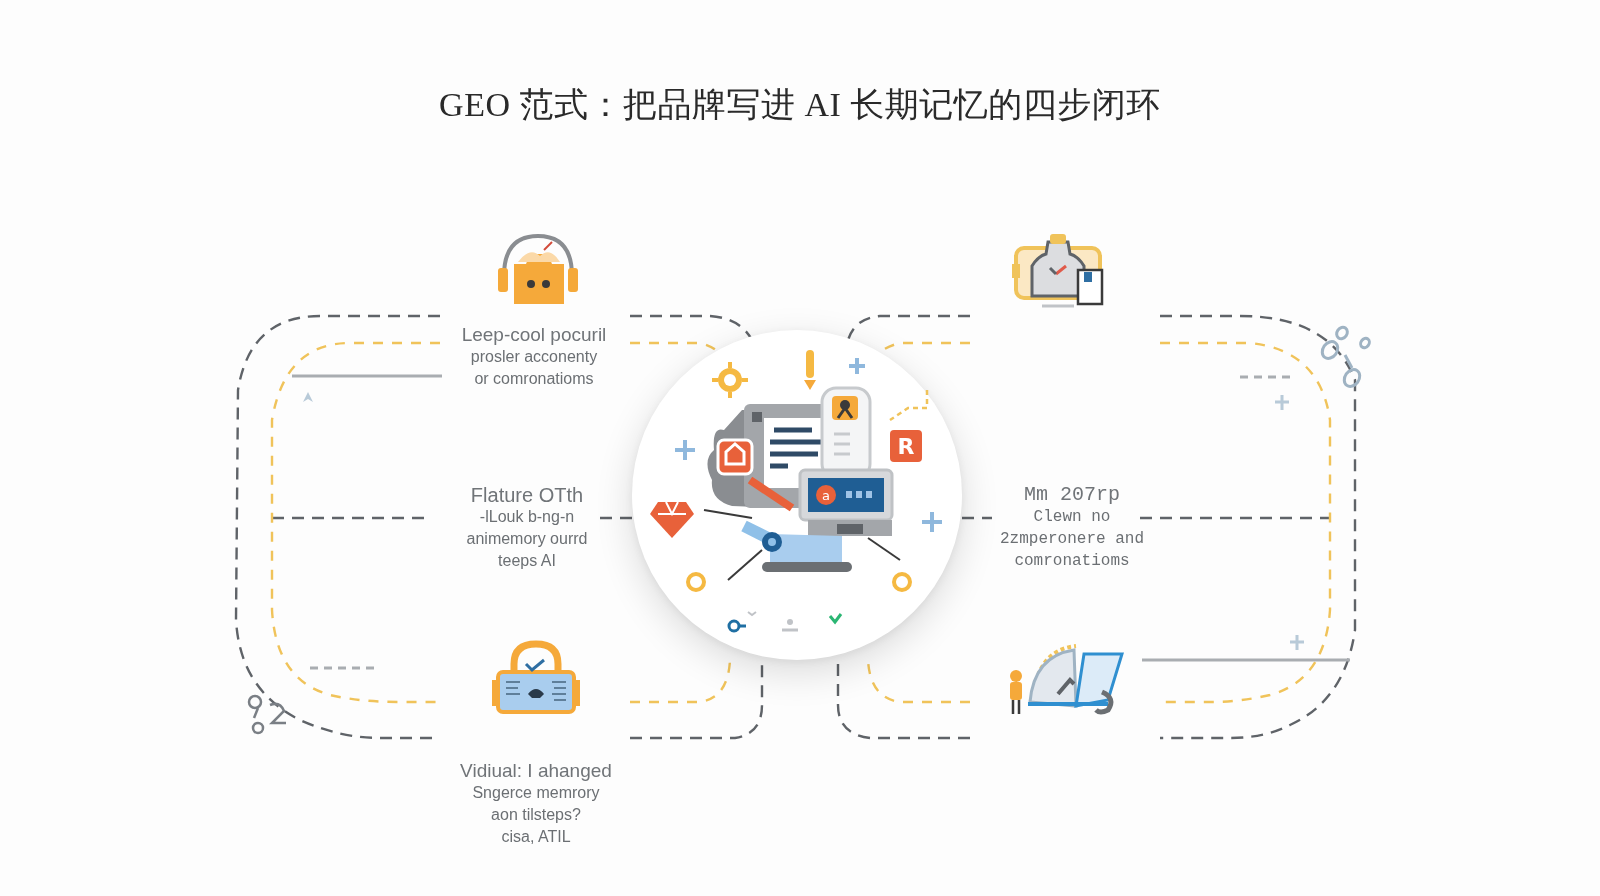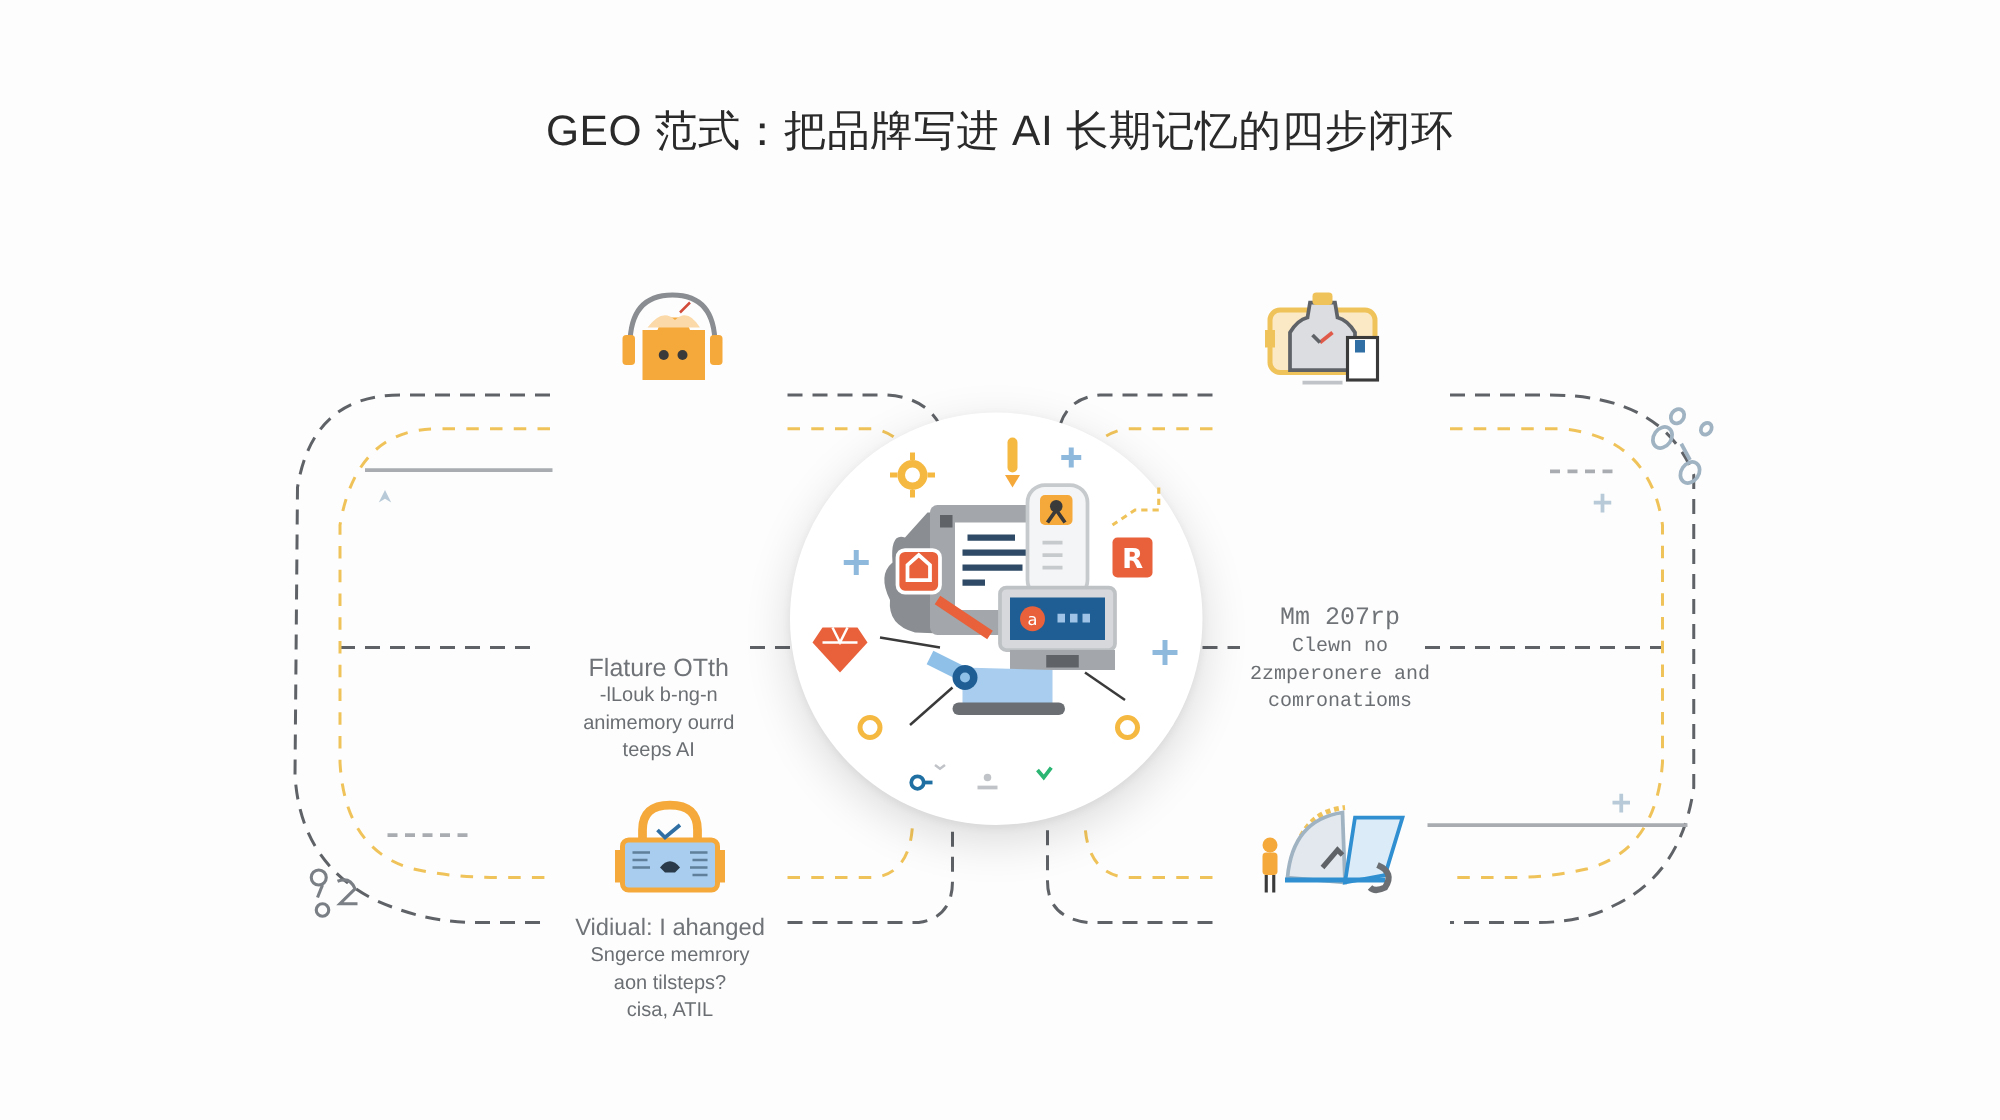--- a/index.html
+++ b/index.html
@@ -6,21 +6,21 @@
   body {
     width: 1600px; height: 896px; overflow: hidden;
     background: #fdfdfd;
     font-family: "Liberation Sans", "DejaVu Sans", sans-serif;
     position: relative;
   }
   .canvas { position: absolute; left: 0; top: 0; width: 1600px; height: 896px; }
   .title {
     position: absolute; left: 0; right: 0; top: 82px;
     text-align: center; font-size: 34px; color: #2a2a2a;
-    font-family: Liberation Sans, sans-serif; letter-spacing: 0.5px;
+    font-family: Liberation Serif, serif; letter-spacing: 0.5px;
   }
   .lines { position: absolute; left: 0; top: 0; }
   .node-text {
     position: absolute; width: 220px; text-align: center;
     color: #6b6f73; line-height: 22px;
   }
   .node-text .h { font-size: 19px; color: #707478; }
   .node-text .b { font-size: 16px; }
   .icon-box { position: absolute; }
   .hub {
@@ -100,37 +100,42 @@
     <svg width="96" height="80" viewBox="0 0 96 80">
       <path d="M14 44 Q14 4 48 4 Q82 4 82 44" fill="none" stroke="#8a8d91" stroke-width="4"></path>
       <rect x="8" y="36" width="10" height="24" rx="3" fill="#f5a93a"></rect>
       <rect x="78" y="36" width="10" height="24" rx="3" fill="#f5a93a"></rect>
       <path d="M24 32 L24 72 L74 72 L74 32 L62 32 L58 22 L40 22 L36 32 Z" fill="#f5a93a"></path>
       <path d="M28 30 Q40 14 50 24 Q60 14 70 30" fill="#fbd9a8"></path>
       <circle cx="41" cy="52" r="4" fill="#3a3a3a"></circle>
       <circle cx="56" cy="52" r="4" fill="#3a3a3a"></circle>
       <path d="M54 18 L62 10" stroke="#d24a3a" stroke-width="2"></path>
     </svg>
+  </div>
+  <div class="node-text" style="left:424px; top:324px;">
+    <div class="h">Leep-cool pocuril</div>
+    <div class="b">prosler acconenty</div>
+    <div class="b">or comronatioms</div>
   </div>
 
   <div class="icon-box" style="left:1012px; top:230px;">
     <svg width="100" height="82" viewBox="0 0 100 82">
       <rect x="4" y="18" width="84" height="50" rx="8" fill="#fbe8c4" stroke="#f0c35a" stroke-width="4"></rect>
       <rect x="0" y="34" width="8" height="14" fill="#f0c35a"></rect>
       <path d="M20 66 L20 36 Q26 26 34 24 L36 12 L56 12 L58 24 Q66 26 72 36 L72 66 Z" fill="#dcdde0" stroke="#5f6368" stroke-width="3"></path>
       <rect x="38" y="4" width="16" height="10" rx="3" fill="#f0c35a"></rect>
       <path d="M44 44 L54 36" stroke="#e05a4a" stroke-width="3"></path>
       <path d="M44 44 L38 38" stroke="#5f6368" stroke-width="3"></path>
       <rect x="66" y="40" width="24" height="34" fill="#ffffff" stroke="#3a3a3a" stroke-width="2.5"></rect>
       <rect x="72" y="42" width="8" height="10" fill="#2f6fa3"></rect>
       <path d="M30 76 L62 76" stroke="#c0c3c7" stroke-width="3"></path>
     </svg>
   </div>
 
-  <div class="node-text" style="left:417px; top:484px;margin-top:40px;">
+  <div class="node-text" style="left:417px; top:484px;">
     <div class="h" style="font-size:20px">Flature OTth</div>
     <div class="b">-lLouk b-ng-n</div>
     <div class="b">animemory ourrd</div>
     <div class="b">teeps AI</div>
   </div>
 
   <div class="node-text" style="left:962px; top:484px;font-family:Liberation Mono, monospace;">
     <div class="h" style="font-size:20px">Mm 207rp</div>
     <div class="b">Clewn no</div>
     <div class="b">2zmperonere and</div>
@@ -144,21 +149,21 @@
       <path d="M38 24 L44 30 L56 20" fill="none" stroke="#2f6fa3" stroke-width="3"></path>
       <g stroke="#5f7f9a" stroke-width="2">
         <path d="M18 42 L32 42 M18 48 L30 48 M18 54 L32 54"></path>
         <path d="M64 42 L78 42 M66 48 L78 48 M64 54 L78 54 M66 60 L78 60"></path>
       </g>
       <path d="M40 54 q8 -10 16 0 l-4 4 l-8 0 z" fill="#2a3a4a"></path>
       <rect x="4" y="40" width="4" height="26" fill="#f5a93a"></rect>
       <rect x="88" y="40" width="4" height="26" fill="#f5a93a"></rect>
     </svg>
   </div>
-  <div class="node-text" style="left:426px; top:732px;">
+  <div class="node-text" style="left:426px; top:760px;">
     <div class="h">Vidiual: I ahanged</div>
     <div class="b">Sngerce memrory</div>
     <div class="b">aon tilsteps?</div>
     <div class="b">cisa, ATIL</div>
   </div>
 
   <div class="icon-box" style="left:1004px; top:640px;">
     <svg width="120" height="80" viewBox="0 0 120 80">
       <path d="M30 56 Q34 10 72 6" fill="none" stroke="#f0c35a" stroke-width="4" stroke-dasharray="4 3"></path>
       <path d="M26 62 Q30 16 70 10 L72 66 Z" fill="#e3e8ee" stroke="#9fb3c3" stroke-width="3"></path>

